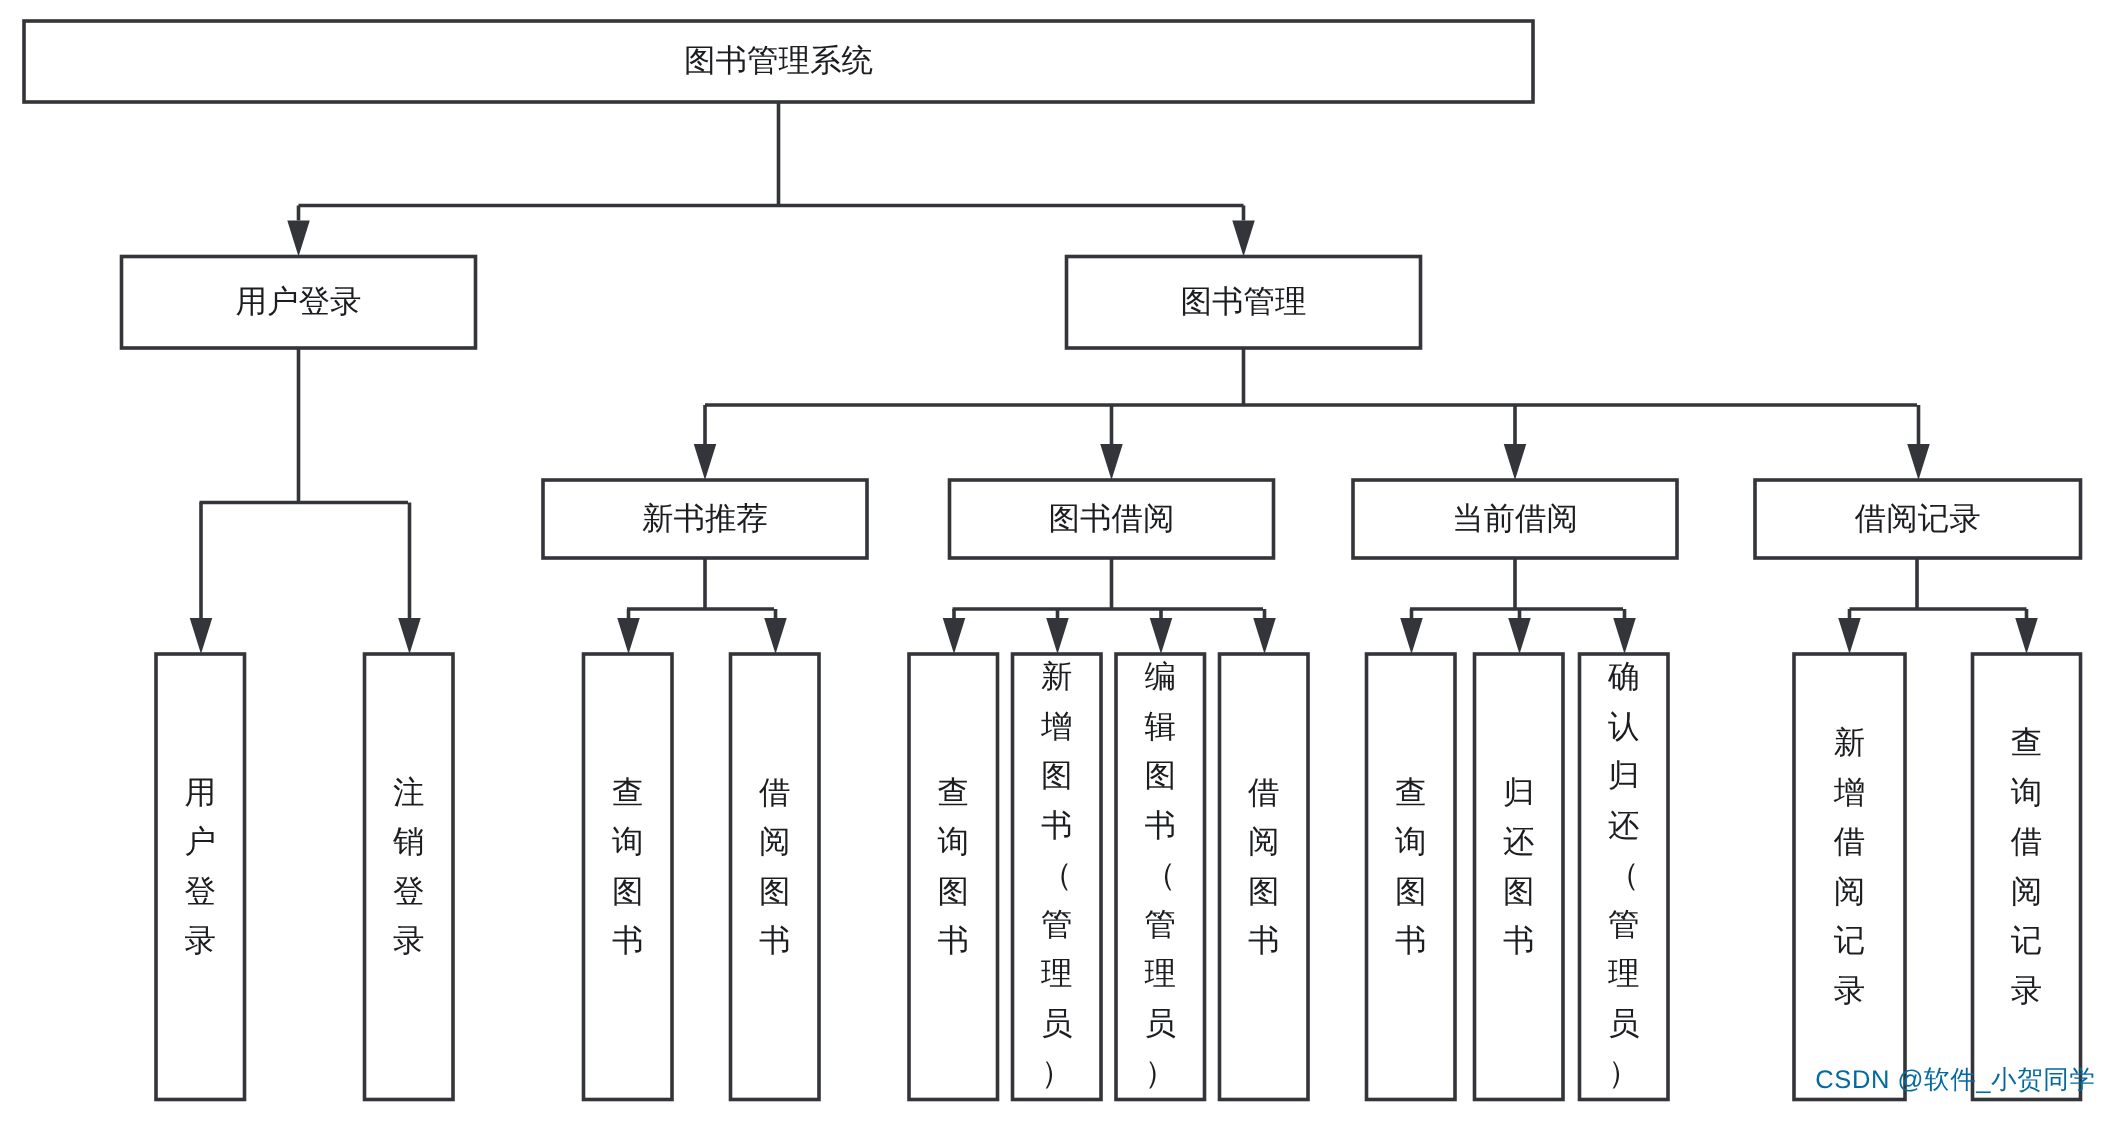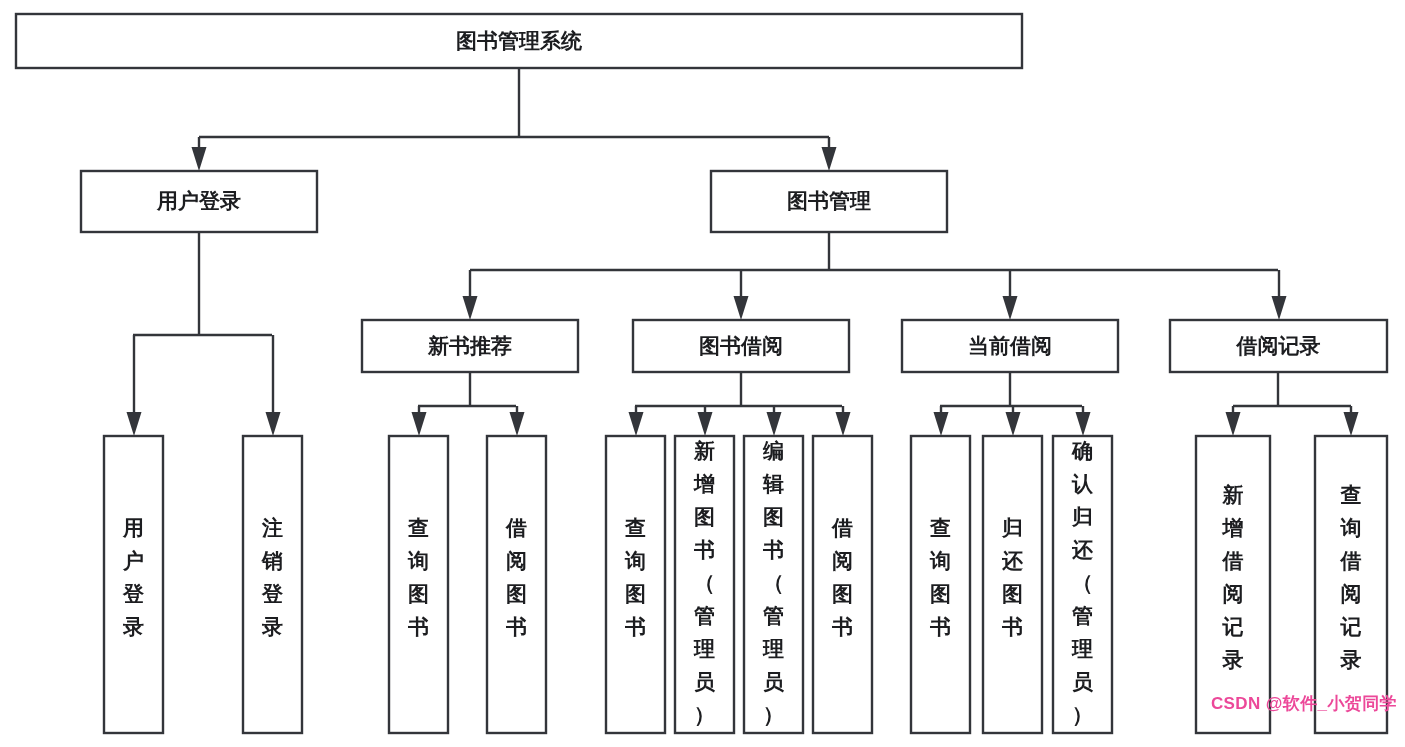--- a/index.html
+++ b/index.html
@@ -12,21 +12,20 @@
     width: 1405px;
     height: 747px;
     font-family: "Liberation Sans", "DejaVu Sans", sans-serif;
     overflow: hidden;
     position: relative;
   }
   #diagram-root {
     position: relative;
     width: 1405px;
     height: 731px;
-    font-weight: bold;
   }
   svg.flow-canvas {
     position: absolute;
     left: 0;
     top: 0;
     width: 1405px;
     height: 747px;
     display: block;
   }
   .node-box {
@@ -53,24 +52,24 @@
   }
   .node-label-vertical {
     fill: #1c1d20;
     font-family: "Liberation Sans", "DejaVu Sans", sans-serif;
     font-size: 21px;
     text-anchor: middle;
   }
   .watermark {
     position: absolute;
     right: 8px;
-    bottom: 16px;
+    bottom: 0;
     font-family: "Liberation Sans", "DejaVu Sans", sans-serif;
     font-size: 17px;
-    color: #ec4899;
+    color: #0369a1;
     letter-spacing: 0.4px;
     white-space: nowrap;
     user-select: none;
   }
 </style>
 </head>
 <body>
 
 <div id="diagram-root">
   <svg class="flow-canvas" viewBox="0 0 1405 747" xmlns="http://www.w3.org/2000/svg">

